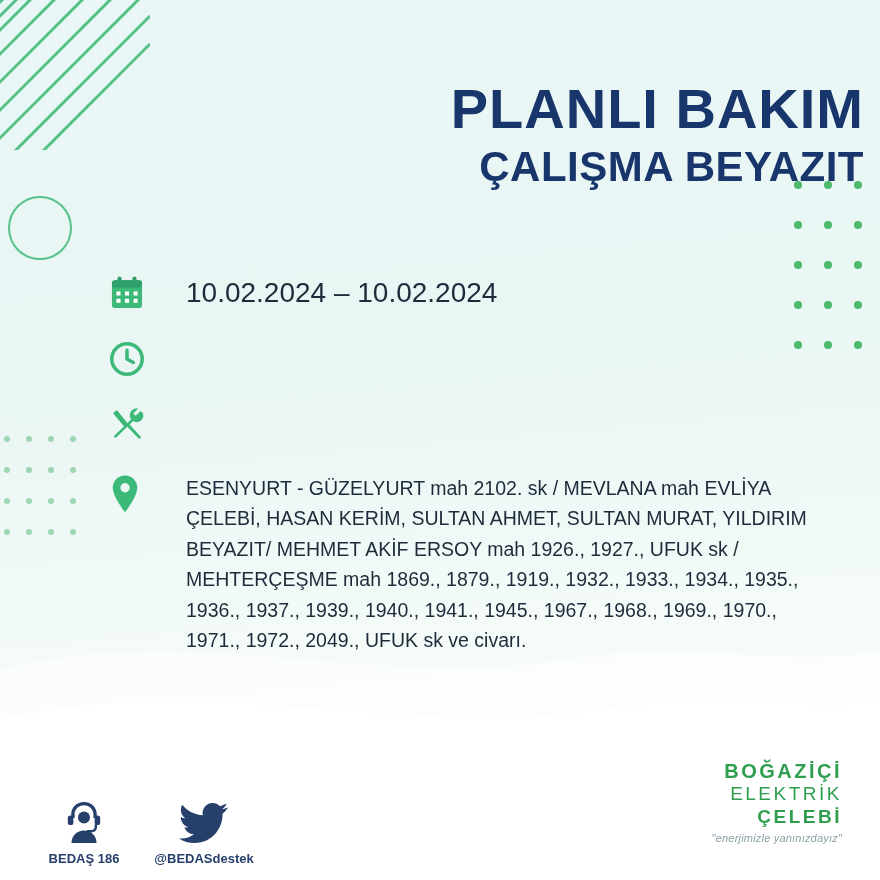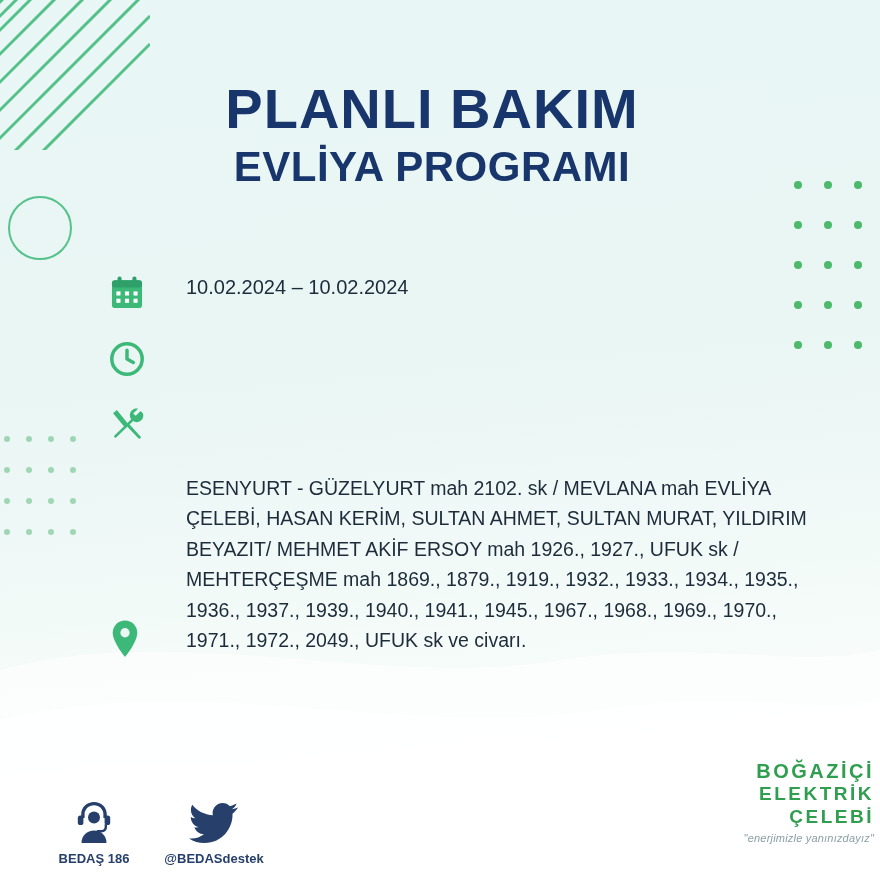--- a/index.html
+++ b/index.html
@@ -46,21 +46,21 @@
   .dots-left .dot + .dot { margin-left: 16px; }
 
   .wave {
     position: absolute; left: 0; bottom: 0; width: 880px; height: 330px;
     pointer-events: none;
   }
 
   
   .title-block {
     position: absolute; top: 80px; left: 0; width: 864px;
-    text-align: center;
+    text-align: right;
   }
   .title1 {
     font-size: 56px; font-weight: bold; letter-spacing: 1px;
     color: #18366b; line-height: 1.05;
   }
   .title2 {
     font-size: 42px; font-weight: bold; letter-spacing: .5px;
     color: #18366b; line-height: 1.15; margin-top: 4px;
   }
 
@@ -68,45 +68,45 @@
   .info {
     position: absolute; left: 108px; top: 272px; width: 700px;
   }
   .row { display: flex; align-items: flex-start; margin-bottom: 26px; }
   .row .ico {
     width: 44px; min-width: 44px; height: 40px;
     display: flex; align-items: flex-start; justify-content: flex-start;
     padding-top: 2px;
   }
   .row .txt {
-    font-size: 20px; color: #1d2b3a; line-height: 1.25;
+    font-size: 28px; color: #1d2b3a; line-height: 1.25;
     padding-left: 34px; padding-top: 3px;
   }
-  .row.address { margin-bottom: 0; align-items: flex-end; }
+  .row.address { margin-bottom: 0; }
   .row.address .txt { font-size: 19.5px; line-height: 1.56; color: #1d2b3a; }
   .row.address .ico { padding-top: 4px; }
 
   
   .footer {
     position: absolute; left: 0; bottom: 14px; width: 880px;
     display: flex; align-items: flex-end;
   }
-  .foot-items { display: flex; align-items: flex-start; padding-left: 34px; }
+  .foot-items { display: flex; align-items: flex-start; padding-left: 24px; }
   .foot-item {
     width: 120px; text-align: center;
     display: flex; flex-direction: column; align-items: center;
   }
   .foot-item .fi-ico { height: 50px; display: flex; align-items: flex-end; justify-content: center; }
   .foot-item .fi-lb { font-size: 13px; color: #26406b; font-weight: bold; margin-top: 7px; }
 
   .brand {
-    position: absolute; right: 6px; bottom: 22px; text-align: right;
+    position: absolute; right: 38px; bottom: 22px; text-align: right;
   }
   .brand .b1 { font-size: 20px; font-weight: bold; color: #2f9e4f; letter-spacing: 2.5px; line-height: 1.18; }
-  .brand .b2 { font-size: 19px; font-weight: bold; color: #2f9e4f; letter-spacing: 2.5px; line-height: 1.18; }
+  .brand .b2 { font-size: 19px; font-weight: normal; color: #2f9e4f; letter-spacing: 2.5px; line-height: 1.18; }
   .brand .b3 { font-size: 19px; font-weight: bold; color: #2f9e4f; letter-spacing: 2.5px; line-height: 1.18; }
   .brand .slog { font-size: 11px; color: #8aa0a6; font-style: italic; margin-top: 4px; letter-spacing: .2px; }
 </style>
 </head>
 <body>
 
 <div class="page">
 
   <div class="deco-stripes">
     <svg width="150" height="150" viewBox="0 0 150 150">
@@ -145,21 +145,21 @@
   </div>
 
   <svg class="wave" viewBox="0 0 880 330" preserveAspectRatio="none">
     <path d="M0,120 C180,70 380,140 560,110 C700,88 800,120 880,100 L880,330 L0,330 Z" fill="#ffffff" opacity="0.55"></path>
     <path d="M0,170 C200,120 400,190 600,160 C740,139 820,165 880,150 L880,330 L0,330 Z" fill="#ffffff" opacity="0.75"></path>
     <path d="M0,228 C220,186 420,250 640,220 C760,203 830,222 880,214 L880,330 L0,330 Z" fill="#ffffff" opacity="0.95"></path>
   </svg>
 
   <div class="title-block">
     <div class="title1">PLANLI BAKIM</div>
-    <div class="title2">EVLİYA PROGRAMI</div>
+    <div class="title2">ÇALIŞMA BEYAZIT</div>
   </div>
 
   <div class="info">
 
     <div class="row">
       <div class="ico">
         <svg width="38" height="38" viewBox="0 0 24 24" fill="none">
           <rect x="2.5" y="4" width="19" height="17.5" rx="2" fill="#3cb878"></rect>
           <rect x="2.5" y="4" width="19" height="4.5" rx="2" fill="#2fa06a"></rect>
           <rect x="6" y="1.5" width="2.6" height="5" rx="1.3" fill="#2fa06a"></rect>

